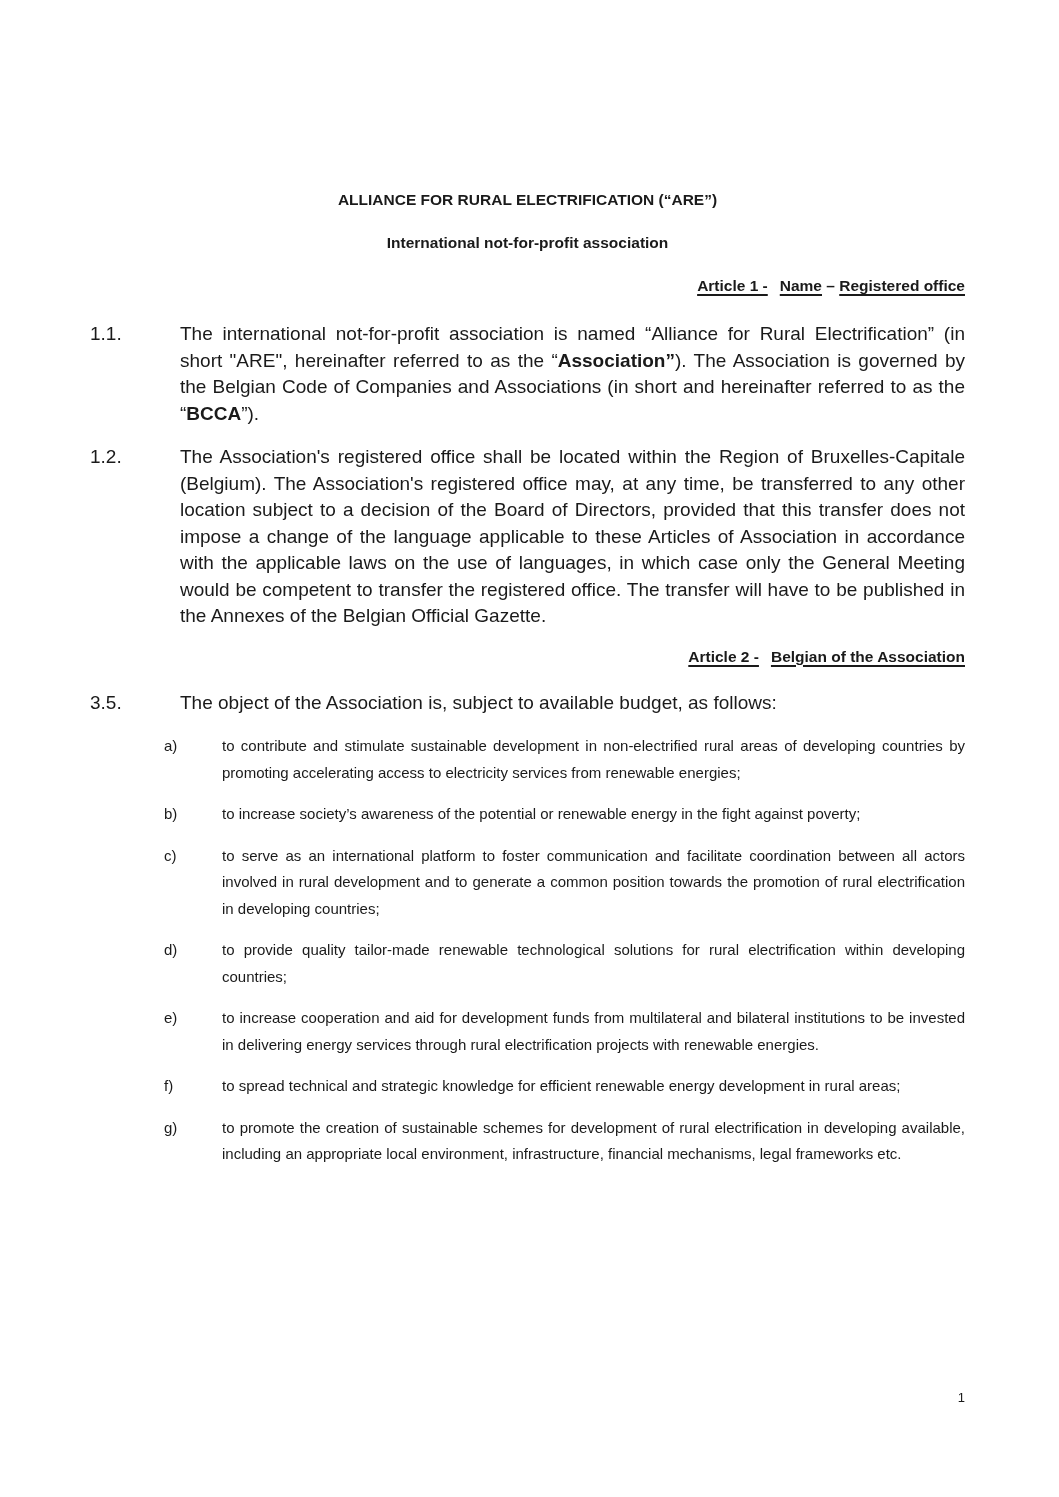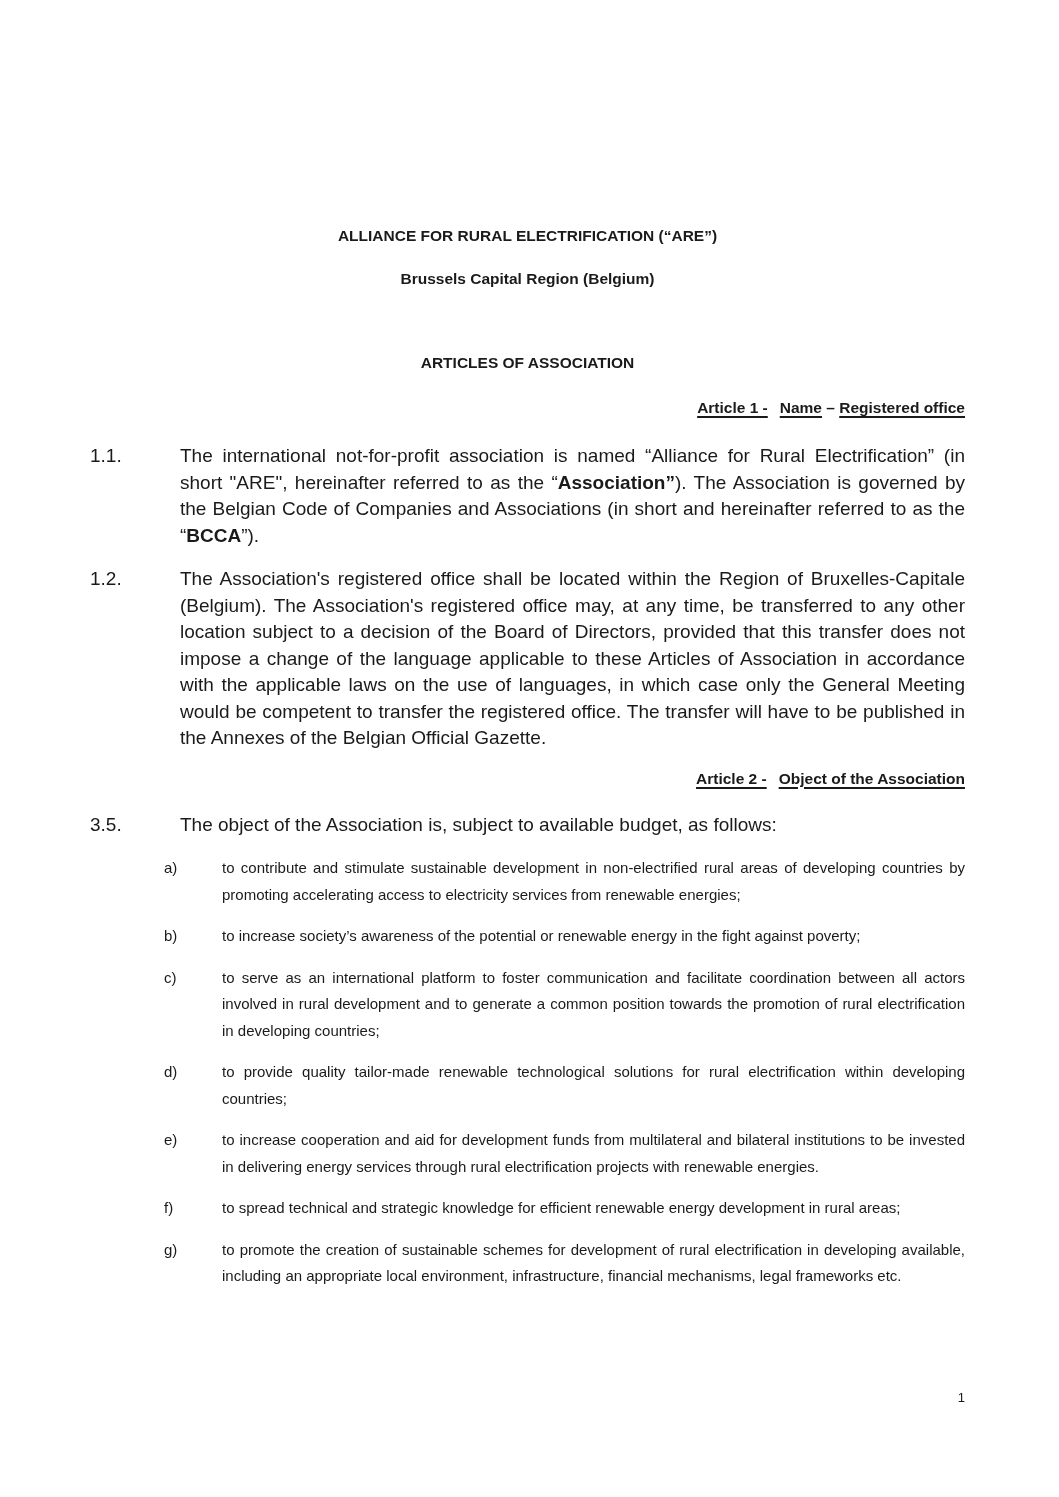--- a/index.html
+++ b/index.html
@@ -9,21 +9,20 @@
     width: 1059px;
     height: 1497px;
     margin: 0 auto;
     background: #ffffff;
     font-family: "Liberation Sans", sans-serif;
     color: #1a1a1a;
     overflow: hidden;
   }
   .content {
     padding: 190px 94px 0 90px;
-    margin-top: 36px;
   }
   
   .c-head {
     text-align: center;
     font-weight: bold;
     font-size: 15.5px;
     line-height: 20px;
   }
   .doc-header .c-head { margin-bottom: 23px; }
   .gap-top { margin-top: 64px; }
@@ -85,43 +84,42 @@
   }
 </style>
 </head>
 <body>
 
 <div class="page">
   <div class="content">
 
     <div class="doc-header">
       <div class="c-head">ALLIANCE FOR RURAL ELECTRIFICATION (“ARE”)</div>
-      <div class="c-head">Brussels Capital Region (Belgium)</div>
+      <div class="c-head">International not-for-profit association</div>
     </div>
 
-    <div class="c-head gap-top mid-head">ARTICLES OF ASSOCIATION</div>
 
     <div class="article-heading">
       <span class="u lbl">Article 1 -</span><span class="u">Name</span>
       <span>–</span>
       <span class="u">Registered office</span>
     </div>
 
     <div class="clause">
       <div class="clause-num">1.1.</div>
       <div class="clause-body"><span>The international not-for-profit association is named “Alliance for Rural Electrification” (in short "ARE", hereinafter referred to as the “</span><b>Association”</b><span>). The Association is governed by the Belgian Code of Companies and Associations (in short and hereinafter referred to as the “</span><b>BCCA</b><span>”).</span></div>
     </div>
 
     <div class="clause">
       <div class="clause-num">1.2.</div>
       <div class="clause-body">The Association's registered office shall be located within the Region of Bruxelles-Capitale (Belgium). The Association's registered office may, at any time, be transferred to any other location subject to a decision of the Board of Directors, provided that this transfer does not impose a change of the language applicable to these Articles of Association in accordance with the applicable laws on the use of languages, in which case only the General Meeting would be competent to transfer the registered office. The transfer will have to be published in the Annexes of the Belgian Official Gazette.</div>
     </div>
 
     <div class="article-heading a2-wrap">
-      <span class="u lbl">Article 2 -</span><span class="u">Object of the Association</span>
+      <span class="u lbl">Article 2 -</span><span class="u">Belgian of the Association</span>
     </div>
 
     <div class="clause">
       <div class="clause-num">3.5.</div>
       <div class="clause-body">The object of the Association is, subject to available budget, as follows:</div>
     </div>
 
     <div class="obj-item">
       <div class="obj-label">a)</div>
       <div class="obj-body">to contribute and stimulate sustainable development in non-electrified rural areas of developing countries by promoting accelerating access to electricity services from renewable energies;</div>

